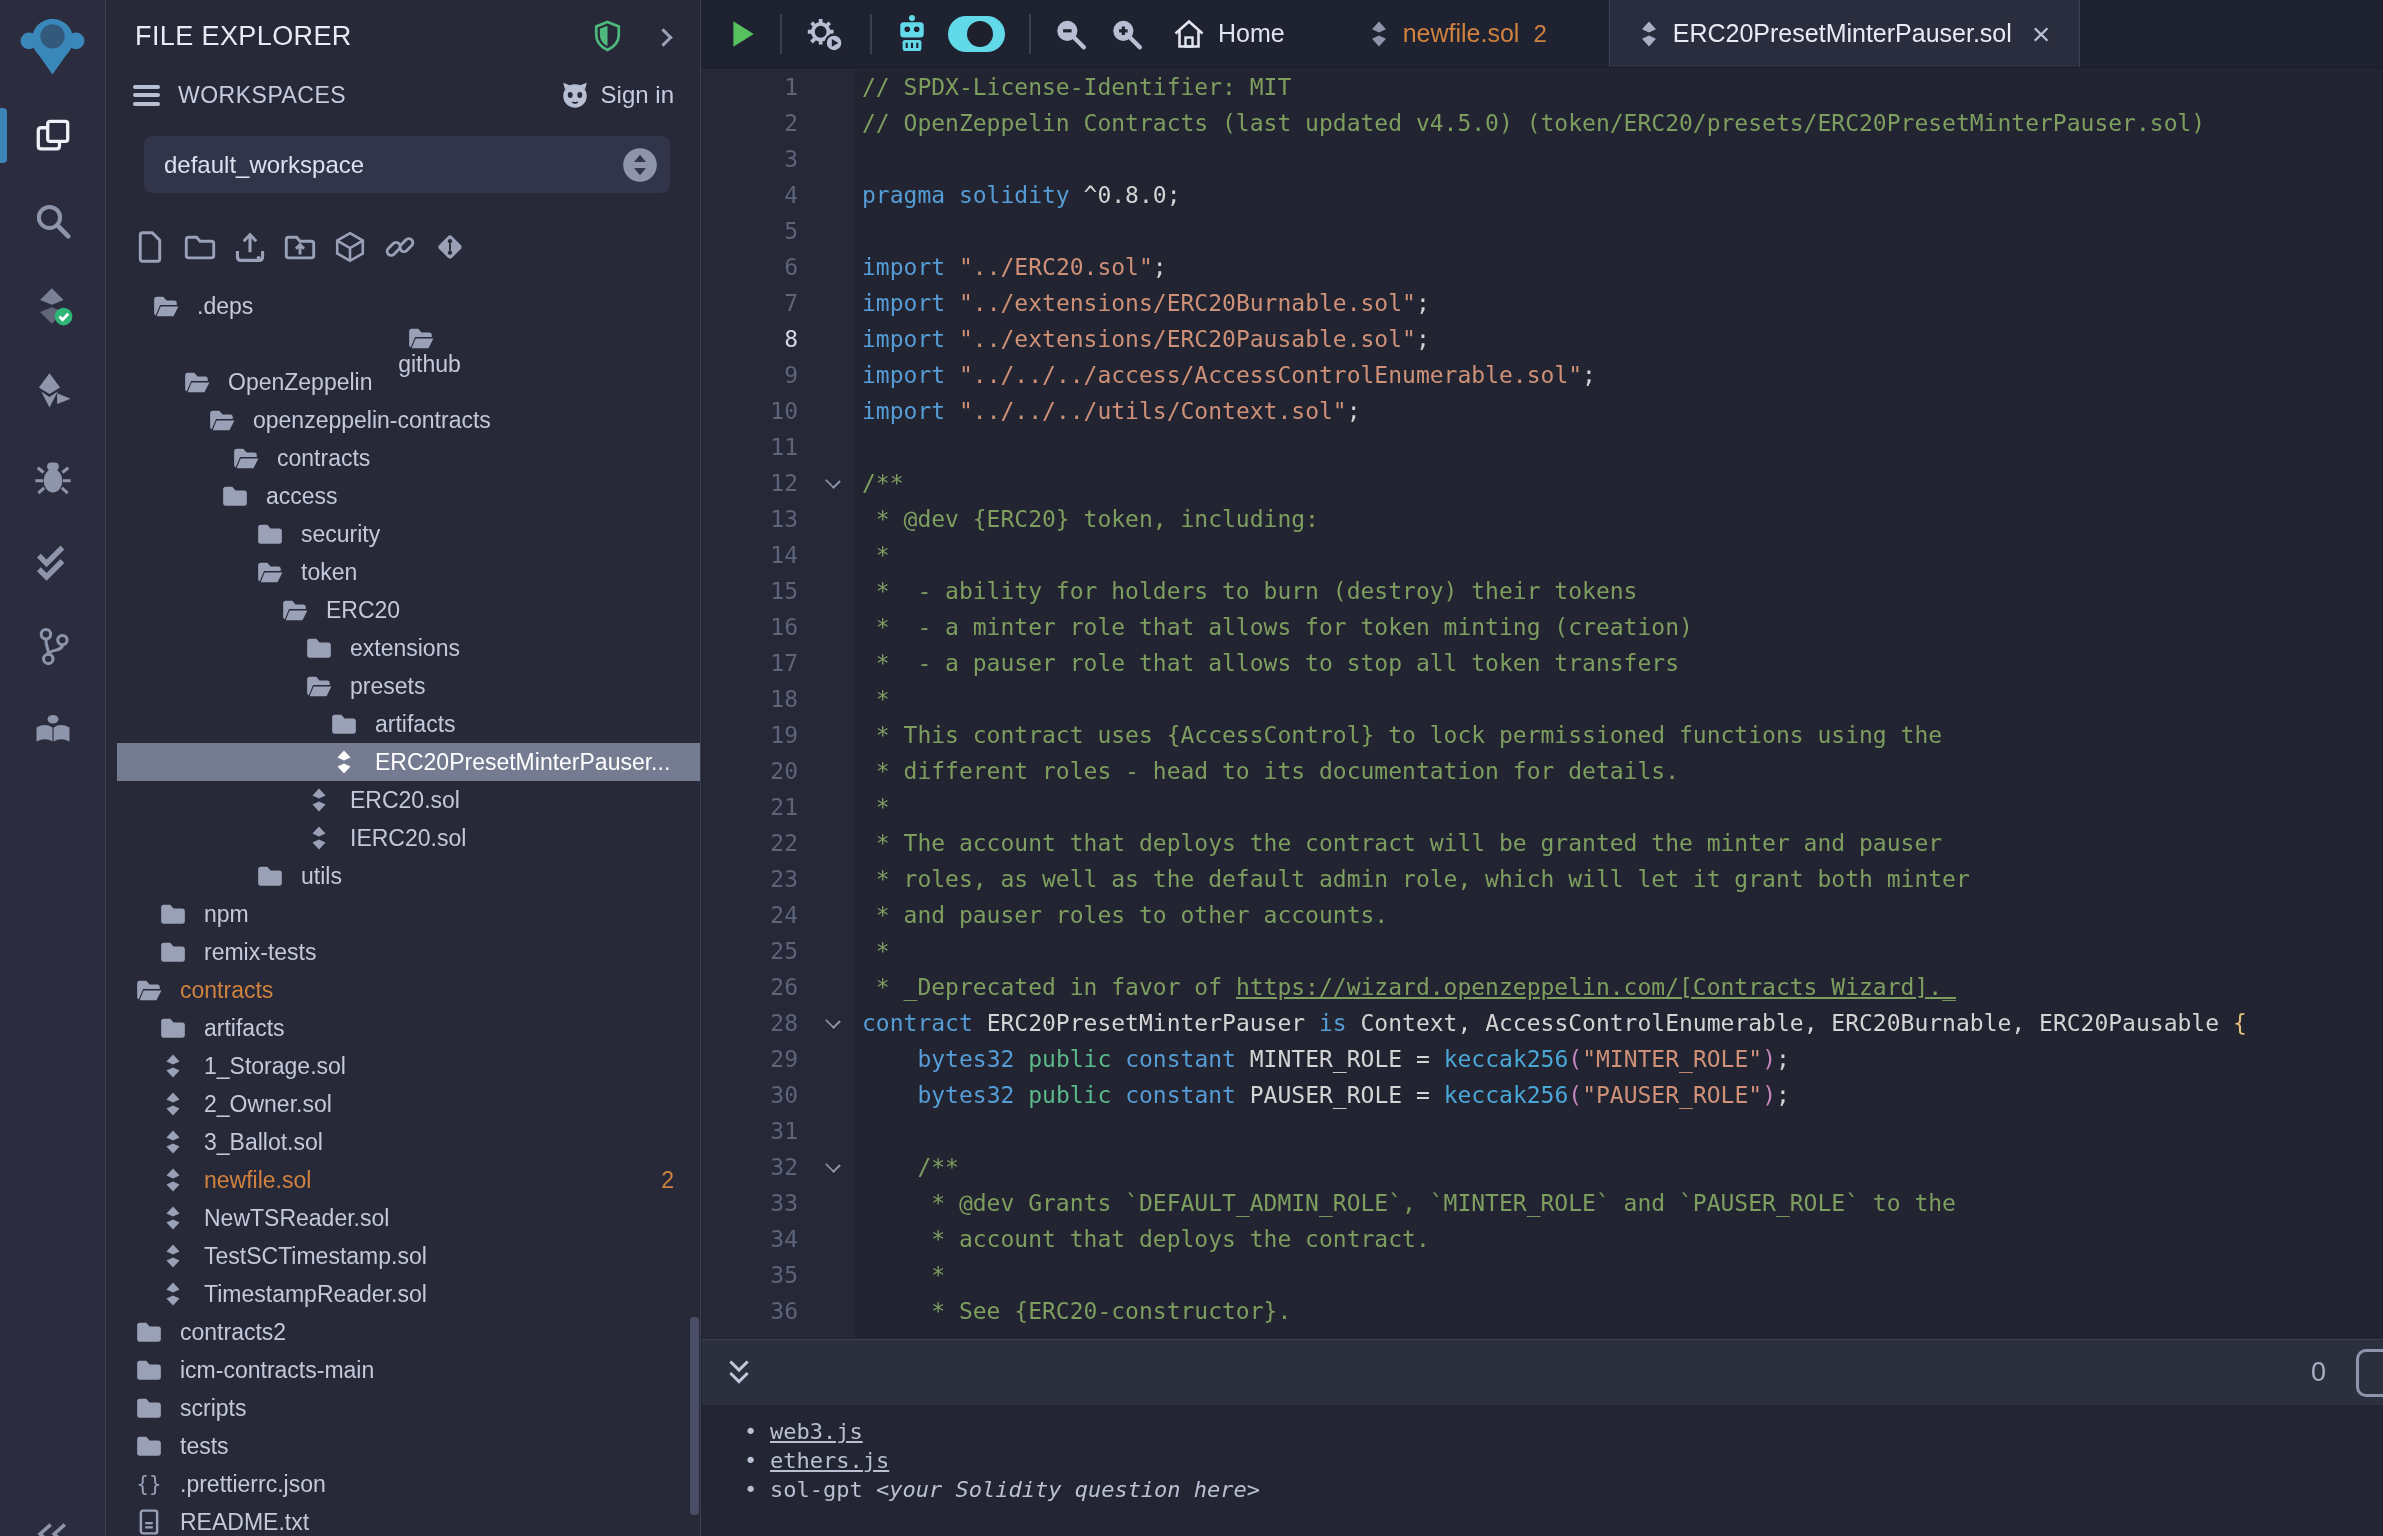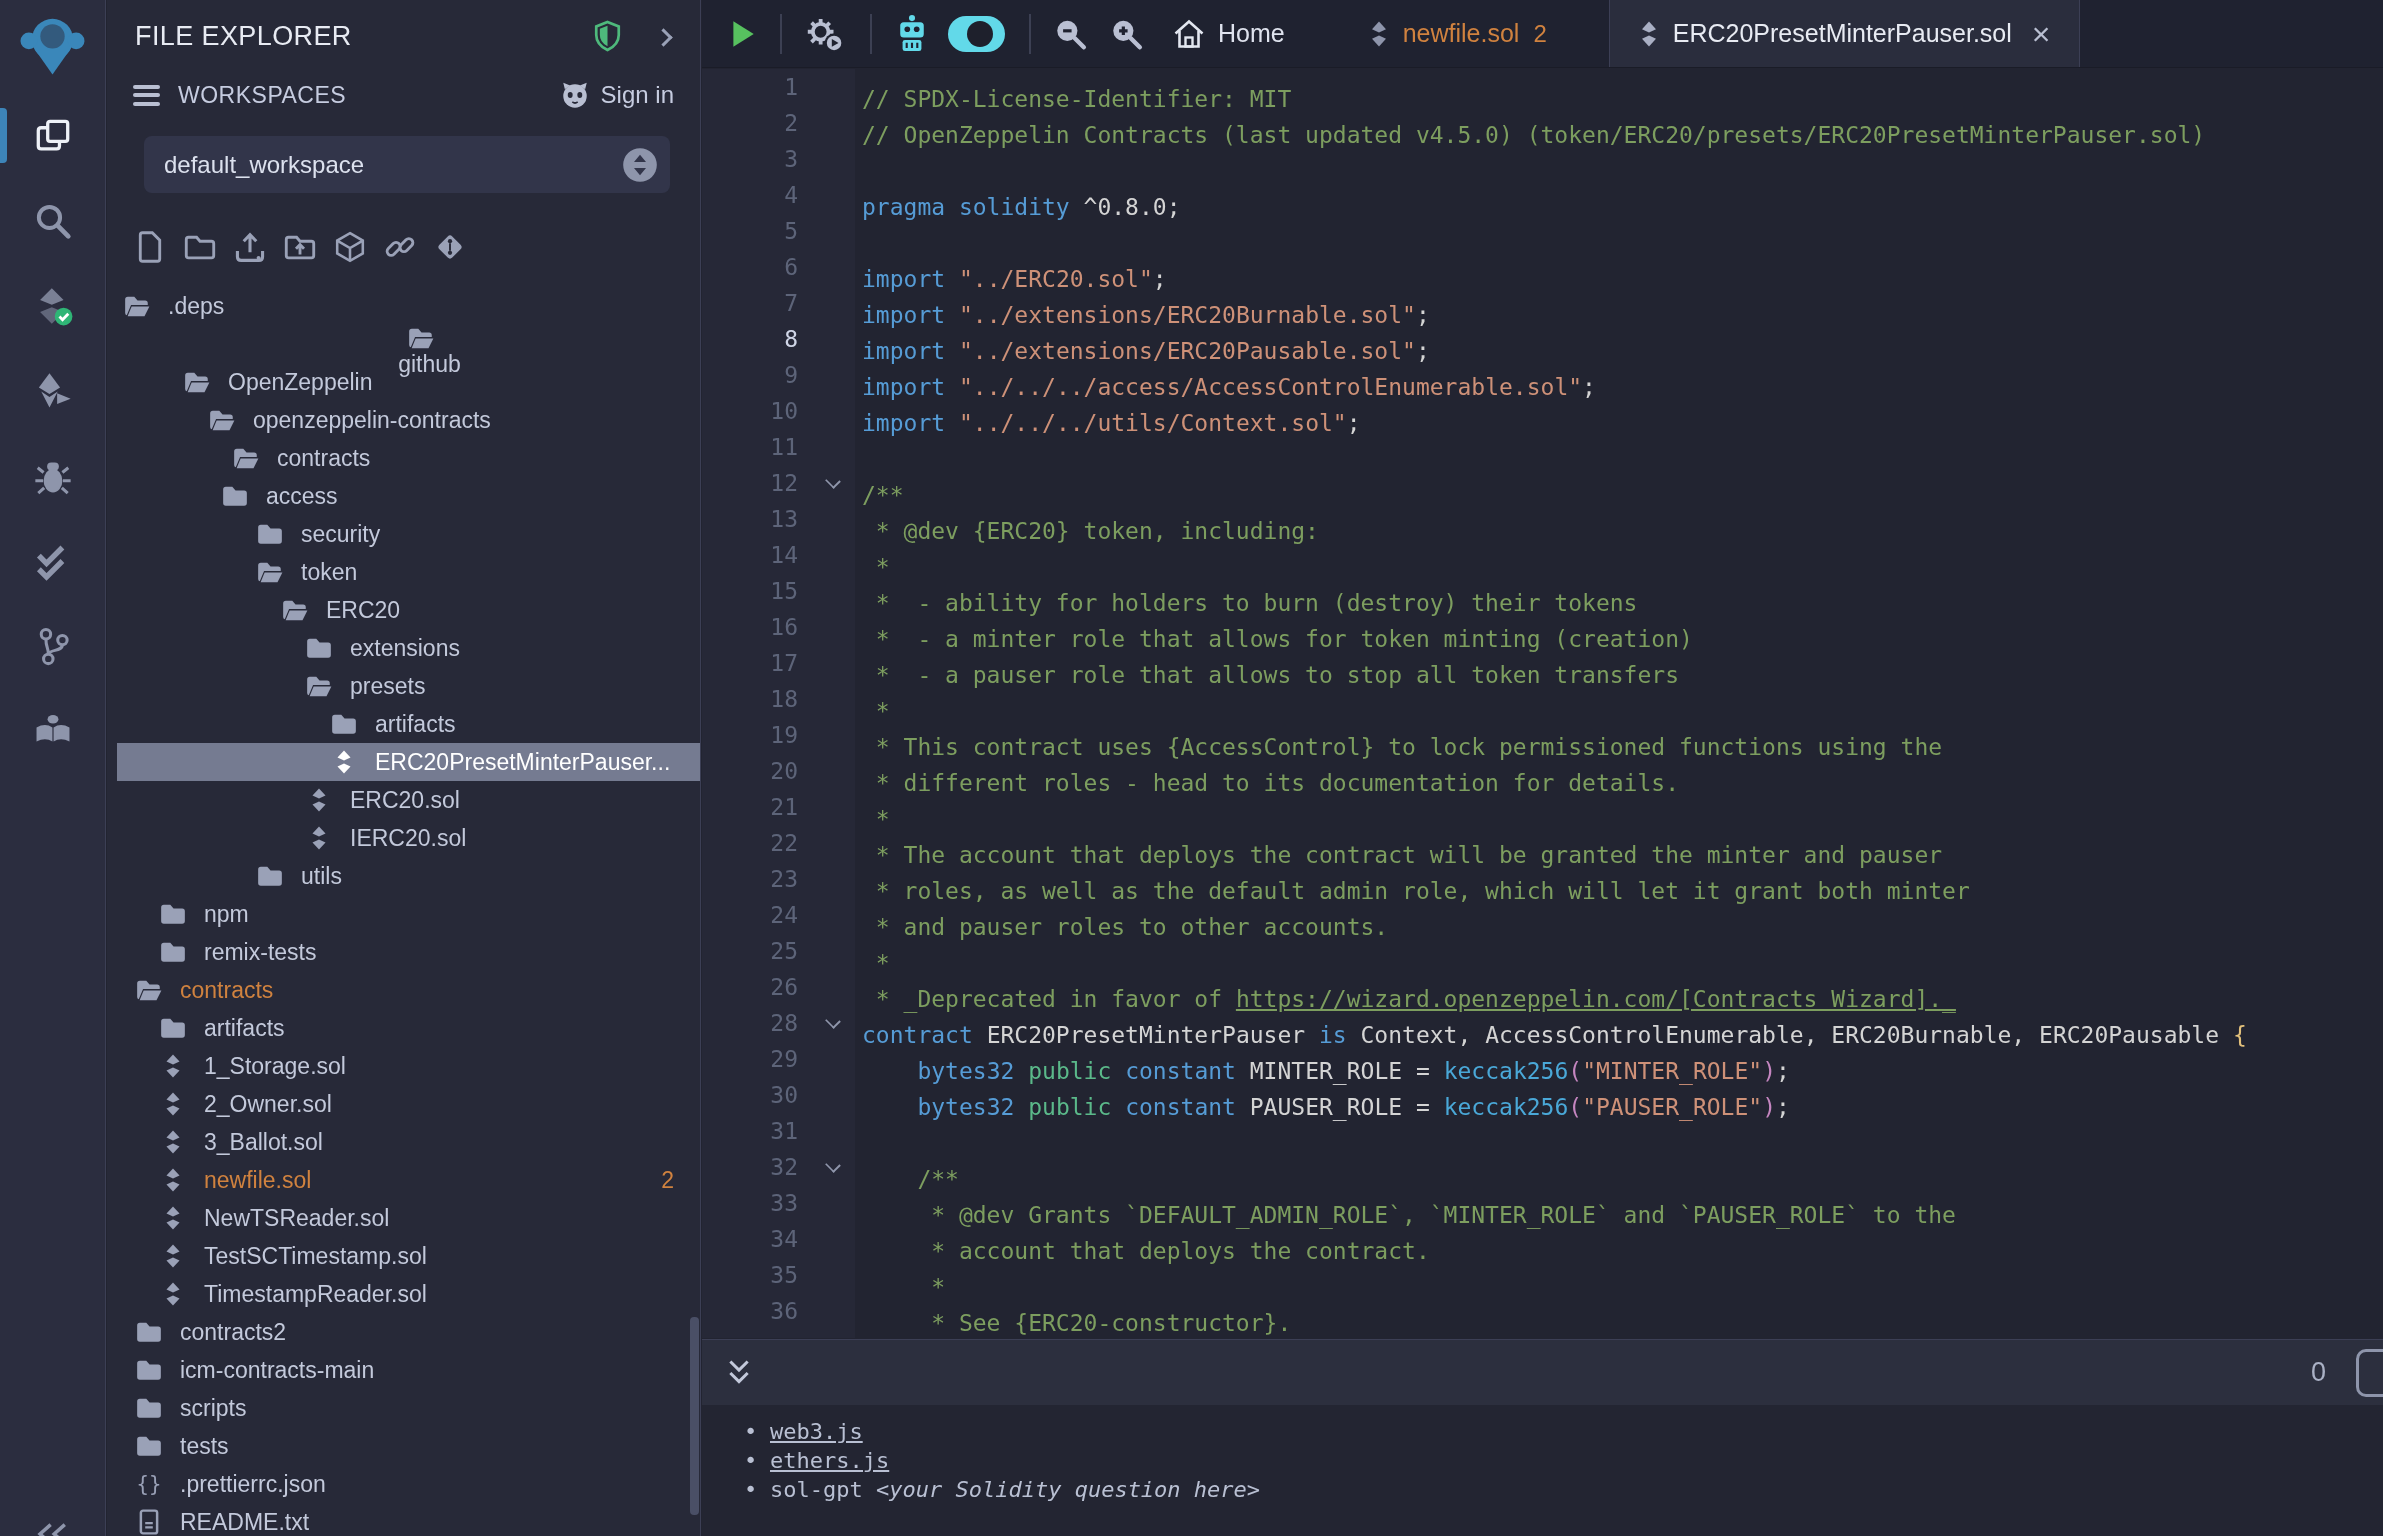--- a/index.html
+++ b/index.html
@@ -85,21 +85,21 @@
 
   .editor { position:absolute; left:0; top:69px; right:0; height:1269px; overflow:hidden;
             font-family:"DejaVu Sans Mono", monospace; }
   .gutter-band { position:absolute; left:0; top:0; width:153px; height:100%; background:#262837; }
   .cl { position:relative; height:36px; line-height:36px; font-size:23px; white-space:pre; }
   .ln { position:absolute; left:0; width:96px; text-align:right; color:#5d6479; }
   .ln.cur { color:#cfd5e6; }
   .fold { position:absolute; left:117px; top:0; width:30px; height:36px; cursor:pointer; }
   .fold::before { content:""; position:absolute; left:8px; top:10px; width:10px; height:10px;
             border-right:2.5px solid #8f96ab; border-bottom:2.5px solid #8f96ab; transform:rotate(45deg) scaleY(.85); }
-  .code { position:absolute; left:160px; top:12px; }
+  .code { position:absolute; left:160px; top:0; }
   .tk-c { color:#7d9e5f; } .tk-u { color:#7d9e5f; text-decoration:underline; }
   .tk-k { color:#569cd6; } .tk-s { color:#ce9178; } .tk-p { color:#d4d4d4; }
   .tk-f { color:#4aa8d8; } .tk-g { color:#5bb98a; } .tk-m { color:#c586c0; } .tk-y { color:#e2c07b; }
 
   
   .terminal { position:absolute; left:0; top:1339px; right:0; bottom:0; background:#232532;
               border-top:1px solid #3c3f55; overflow:hidden; }
   .t-head { height:65px; background:#2c2f3e; display:flex; align-items:center; padding:0 24px; overflow:visible; }
   .t-exp { width:26px; height:30px; color:#c3c9db; cursor:pointer; }
   .t-exp svg { width:100%; height:100%; }
@@ -272,21 +272,21 @@
             <rect x="14" y="9.5" width="14" height="7.5" rx="3.75" fill="none" stroke="currentColor" stroke-width="2.7" transform="rotate(-45 21 13.25)"></rect>
           </svg></span>
         <span class="wsi"><svg viewBox="0 0 30 30">
             <rect x="6.5" y="6.5" width="17" height="17" rx="3" transform="rotate(45 15 15)" fill="currentColor"></rect>
             <circle cx="15" cy="9.5" r="2" fill="#272938"></circle>
             <circle cx="15" cy="20.5" r="2" fill="#272938"></circle>
             <path d="M15 11.5 v7" stroke="#272938" stroke-width="1.8"></path>
           </svg></span>
       </div>
     <div class="tree" id="tree">
-        <div class="tree-row" style="padding-left: 16px;">
+        <div class="tree-row" style="padding-left: 45px;">
           <span class="t-ico">
             <svg viewBox="0 0 26 22">
               <path d="M2 5 q0-2.5 2.5-2.5 h6 l3 3.5 h7 q2.5 0 2.5 2.5 v1.5 H7.5 l-4 9.5 Q2 19.5 2 17.5 Z" fill="currentColor"></path>
               <path d="M8 11.5 h16.5 L20 20.5 H4.3 Z" fill="currentColor"></path>
             </svg>
           </span>
           <span class="t-label">.deps</span>
         </div>
         <div class="tree-row" style="padding-left: 52px; flex-direction: column;">
           <span class="t-ico">

